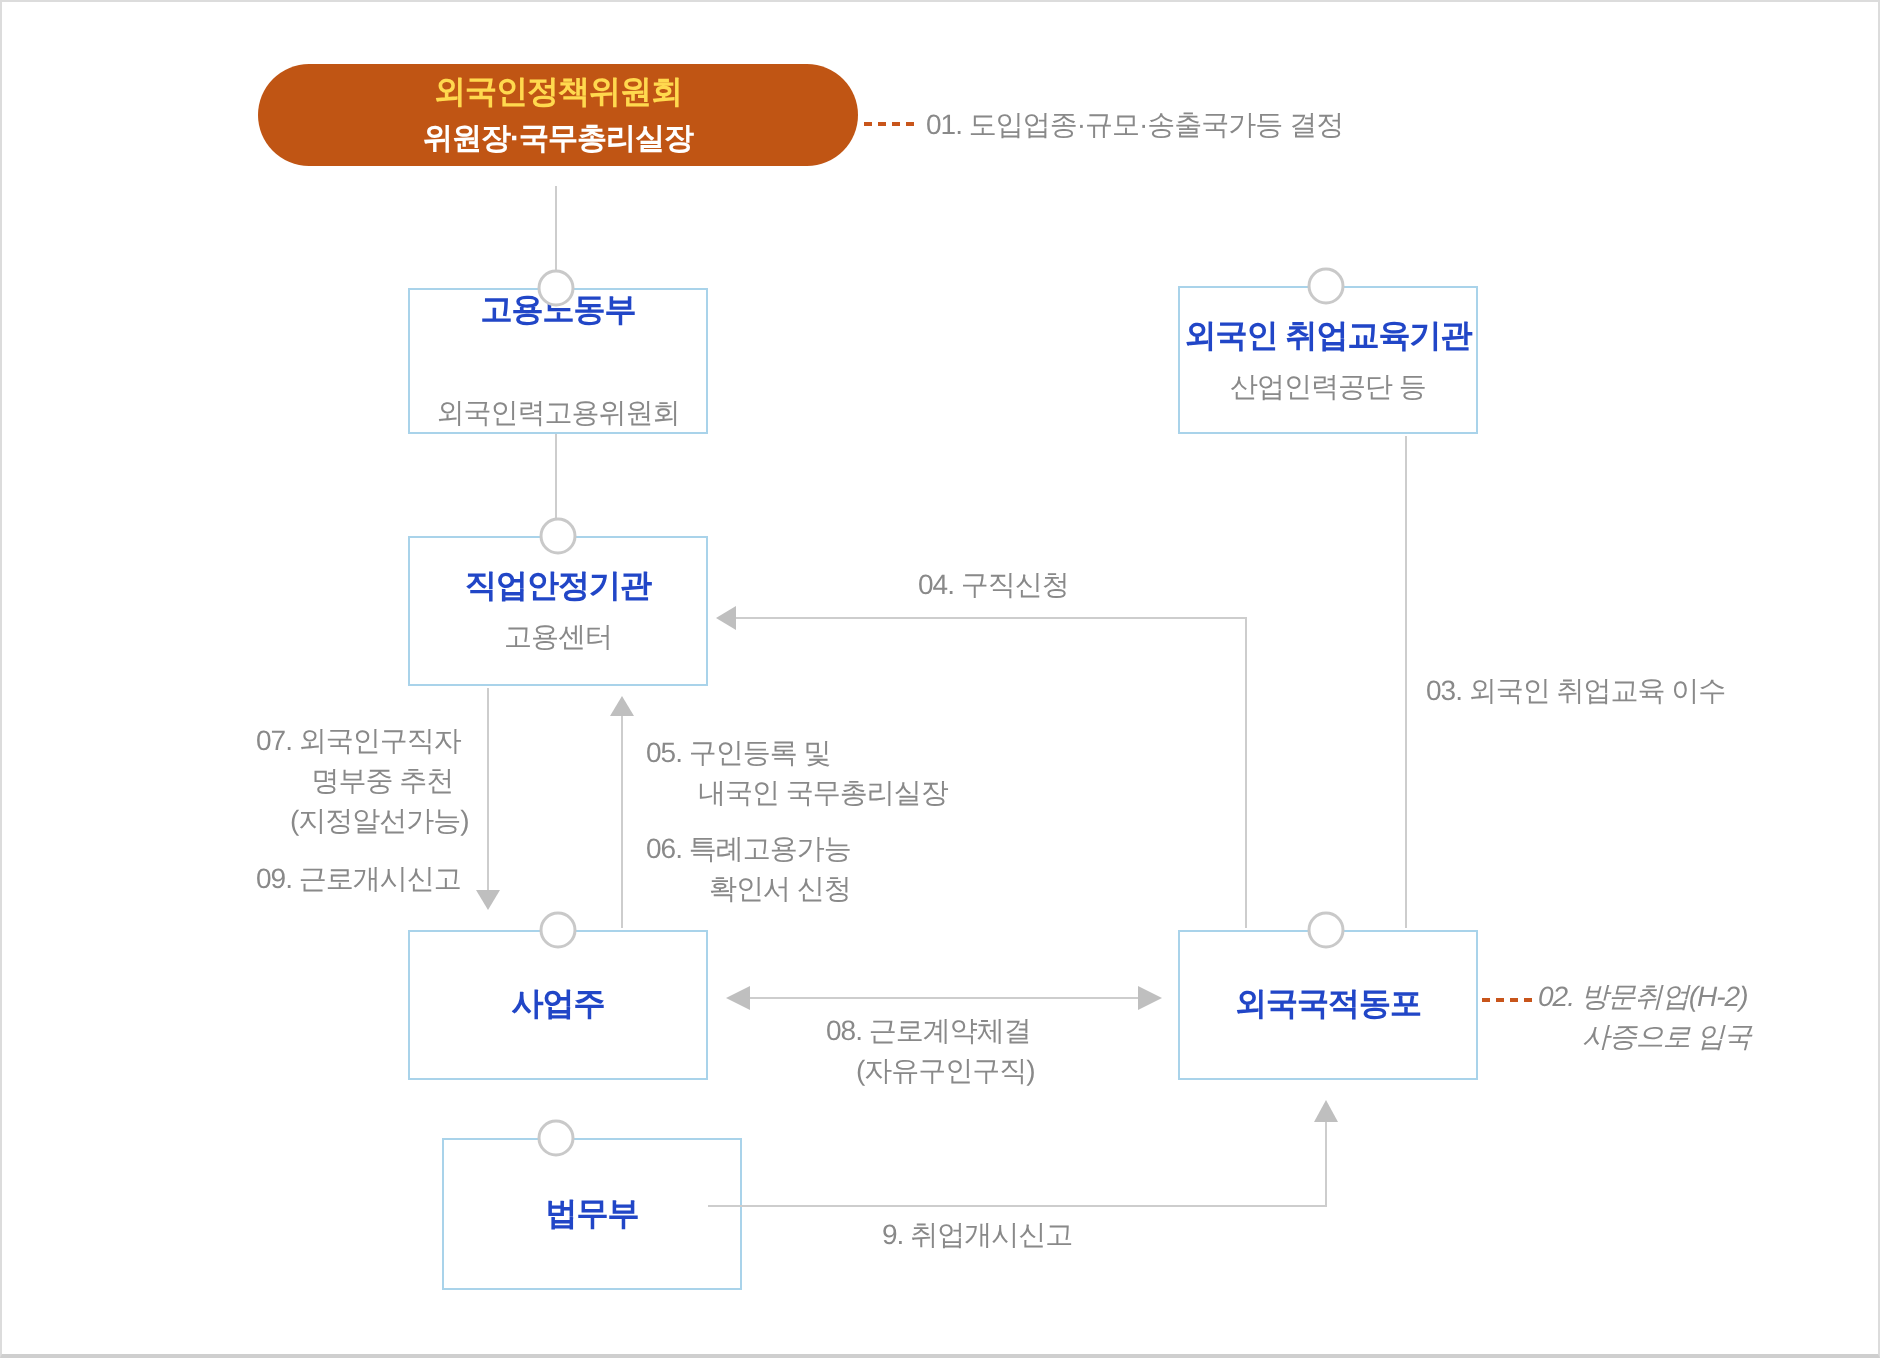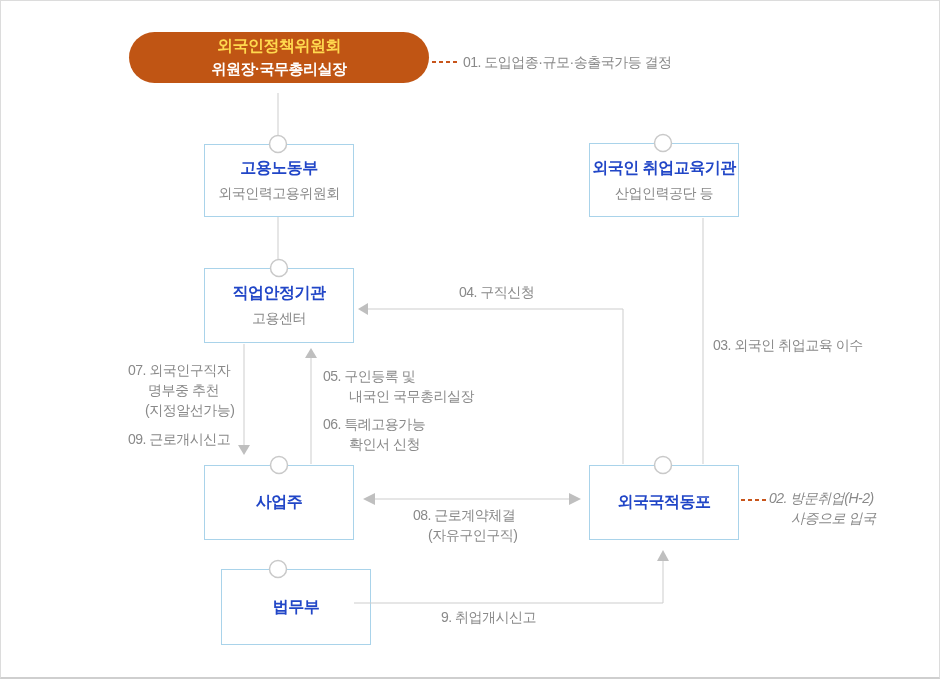--- a/index.html
+++ b/index.html
@@ -20,39 +20,39 @@
     position:absolute; left:128px; top:31px; width:300px; height:51px;
     background:#c05514; border-radius:31px; display:flex; flex-direction:column;
     align-items:center; justify-content:center; text-align:center; z-index:1;
   }
   .ellipse .t { color:#ffd94e; font-weight:bold; font-size:16px; letter-spacing:-0.5px; }
   .ellipse .s { color:#ffffff; font-weight:bold; font-size:15px; margin-top:3px; letter-spacing:-0.5px; }
   .lbl { position:absolute; color:#898989; font-size:14px; line-height:20px; z-index:2; letter-spacing:-0.5px; white-space:nowrap; }
   .lbl span { display:block; }
   .ind15 { padding-left:15px; }
   .ind17 { padding-left:17px; }
-  .ind20 { padding-left:20px; }
+  .ind20 { padding-left:20px;text-align:center; }
   .ind22 { padding-left:22px; }
   .ind26 { padding-left:26px; }
   svg.wires { position:absolute; left:0; top:0; z-index:5; pointer-events:none; }
   
-  #node-moel       { left:203px; top:143px; width:150px; height:73px; }
+  #node-moel       { left:203px; top:143px; width:150px; height:73px;justify-content:space-between; }
   #node-edu        { left:588px; top:142px; width:150px; height:74px; }
   #node-job        { left:203px; top:267px; width:150px; height:75px; }
   #node-employer   { left:203px; top:464px; width:150px; height:75px; }
   #node-compatriot { left:588px; top:464px; width:150px; height:75px; }
   #node-moj        { left:220px; top:568px; width:150px; height:76px; }
   
   #lbl-01 { left:462px; top:51px; }
   #lbl-04 { left:458px; top:281px; }
   #lbl-03 { left:712px; top:334px; }
   #lbl-07 { left:127px; top:359px; }
   #lbl-09 { left:127px; top:428px; }
   #lbl-05 { left:322px; top:365px; }
-  #lbl-06 { left:322px; top:413px; }
+  #lbl-06 { left:322px; top:413px;text-align:right; }
   #lbl-08 { left:412px; top:504px; }
   #lbl-02 { left:768px; top:487px;font-style:italic; }
   #lbl-10 { left:440px; top:606px; }
 </style>
 </head>
 <body>
 
 <div class="canvas">
 
   <div class="ellipse">

